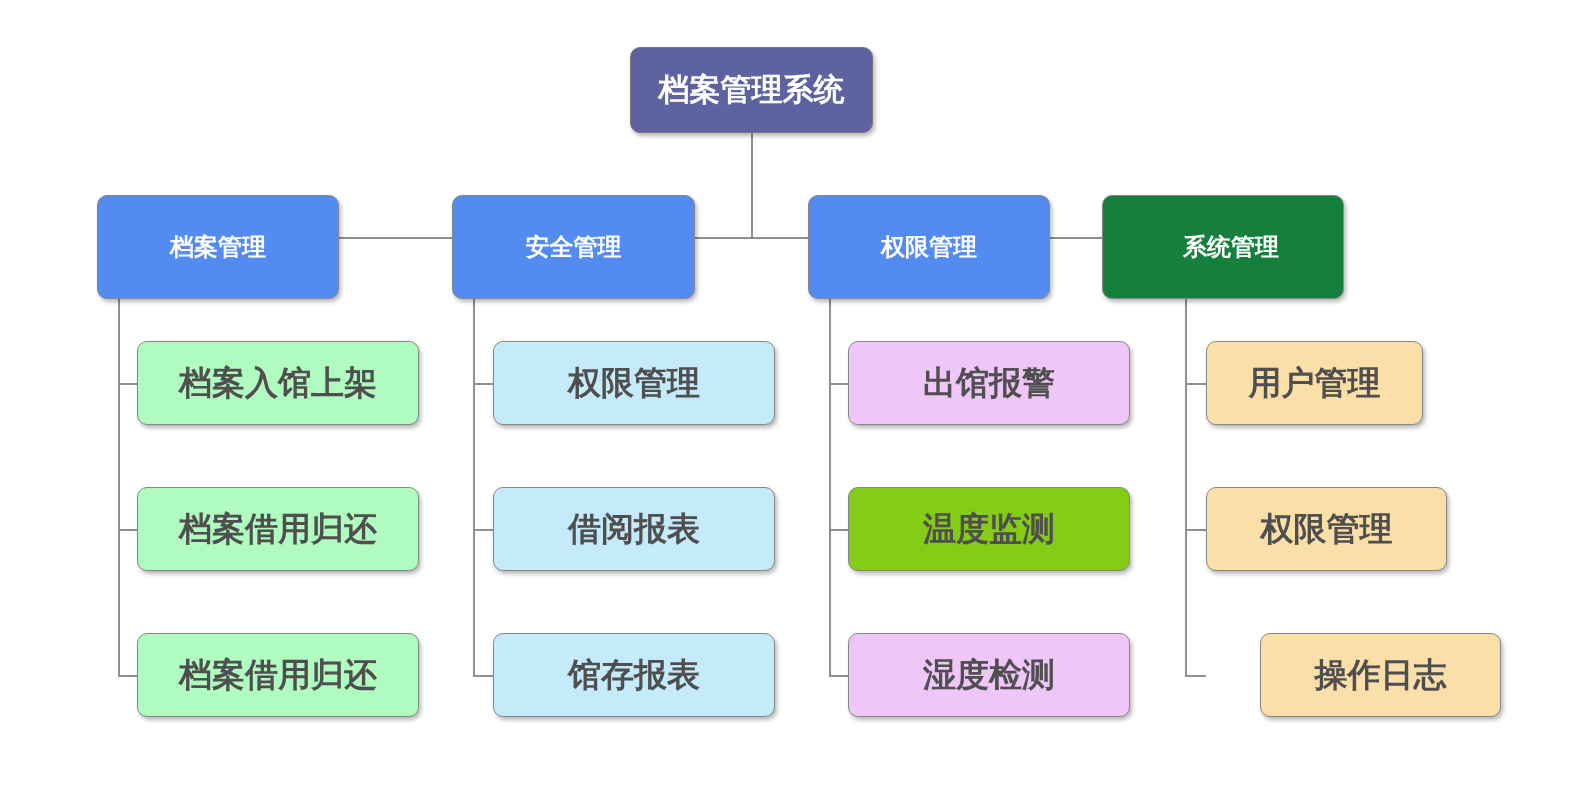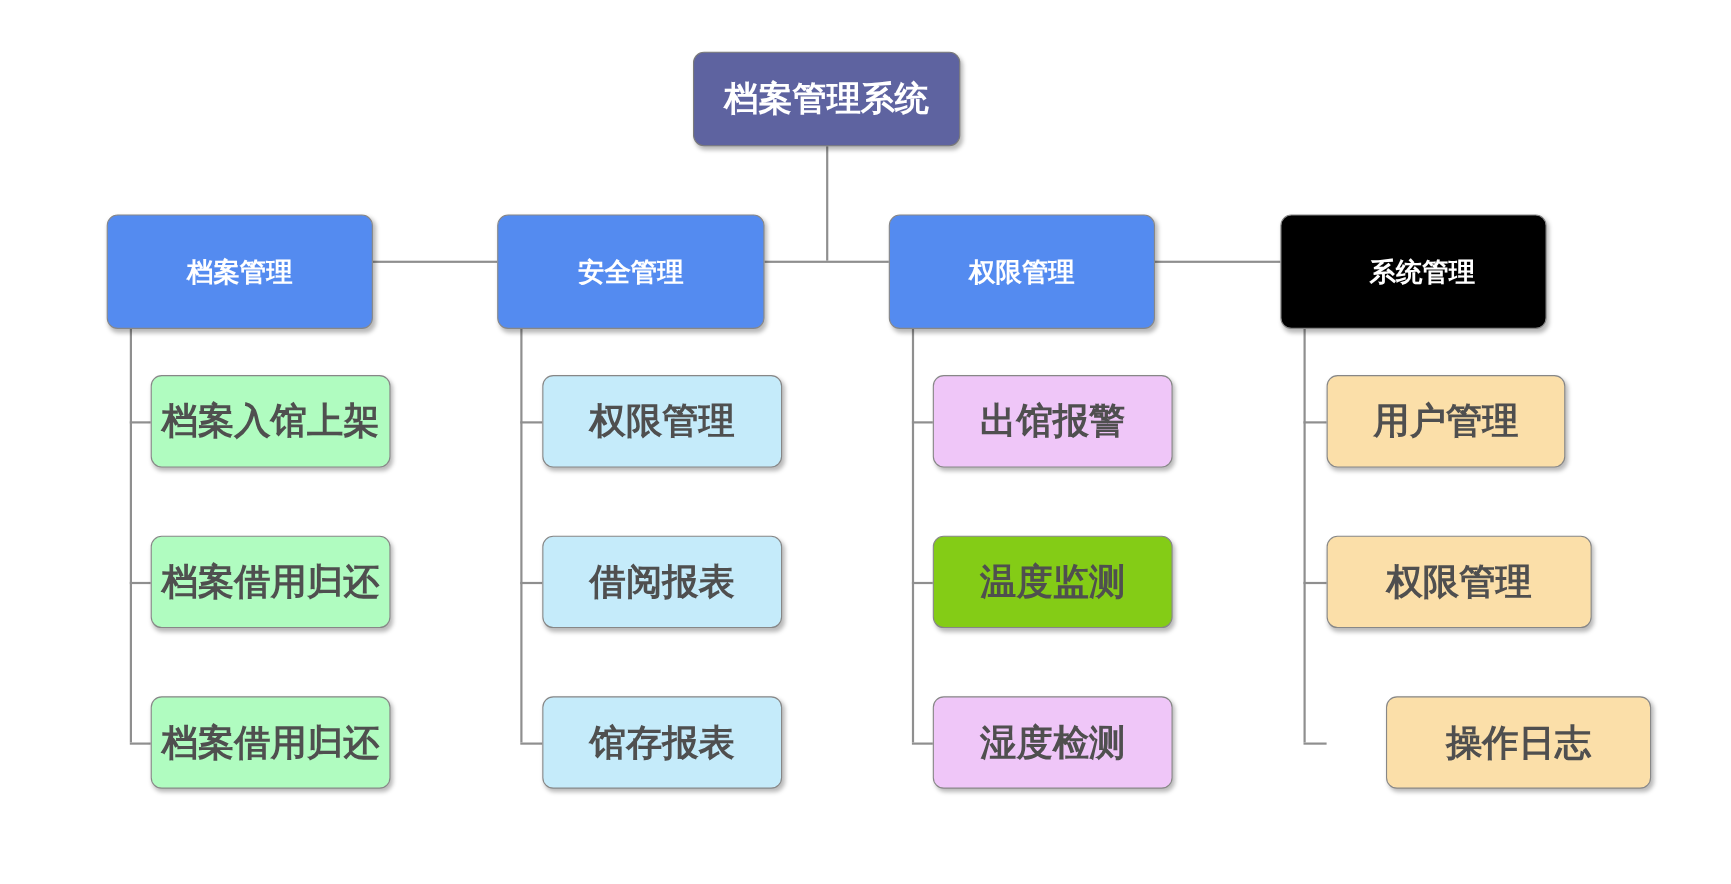--- a/index.html
+++ b/index.html
@@ -32,21 +32,21 @@
     color: #ffffff;
     font-size: 31px;
     border-color: #7a7a7a;
   }
   .branch-node {
     top: 195px; width: 242px; height: 104px;
     color: #ffffff;
     font-size: 24px;
   }
   .child-node {
-    width: 218px; height: 84px;
+    width: 282px; height: 84px;
     color: #4f4f4f;
     font-size: 33px;
   }
   .line {
     position: absolute;
     background: #8f8f8f;
   }
   .h-line { height: 1.5px; }
   .v-line { width: 1.5px; }
 </style>
@@ -78,21 +78,21 @@
   <div class="line v-line" style="left:1185px; top:279px; height:396px;"></div>
   <div class="line h-line" style="left:1185px; top:383px; width:21px;"></div>
   <div class="line h-line" style="left:1185px; top:529px; width:21px;"></div>
   <div class="line h-line" style="left:1185px; top:675px; width:21px;"></div>
 
   <div class="node root-node" style="background-color: rgb(94, 99, 160);">档案管理系统</div>
 
   <div class="node branch-node" style="left: 97px; background-color: rgb(84, 139, 240);">档案管理</div>
   <div class="node branch-node" style="left: 452px; width: 243px; background-color: rgb(84, 139, 240);">安全管理</div>
   <div class="node branch-node" style="left: 808px; background-color: rgb(84, 139, 240);">权限管理</div>
-  <div class="node branch-node" style="left: 1164px; background-color: #000000; padding-left: 16px;">系统管理</div>
+  <div class="node branch-node" style="left: 1102px; background-color: #15803d; padding-left: 16px;">系统管理</div>
 
   <div class="node child-node" style="left: 137px; top: 341px; background-color: rgb(176, 252, 192);">档案入馆上架</div>
   <div class="node child-node" style="left: 137px; top: 487px; background-color: rgb(176, 252, 192);">档案借用归还</div>
   <div class="node child-node" style="left: 137px; top: 633px; background-color: rgb(176, 252, 192);">档案借用归还</div>
 
   <div class="node child-node" style="left: 493px; top: 341px; background-color: rgb(197, 235, 250);">权限管理</div>
   <div class="node child-node" style="left: 493px; top: 487px; background-color: rgb(197, 235, 250);">借阅报表</div>
   <div class="node child-node" style="left: 493px; top: 633px; background-color: rgb(197, 235, 250);">馆存报表</div>
 
   <div class="node child-node" style="left: 848px; top: 341px; background-color: rgb(239, 198, 248);">出馆报警</div>

